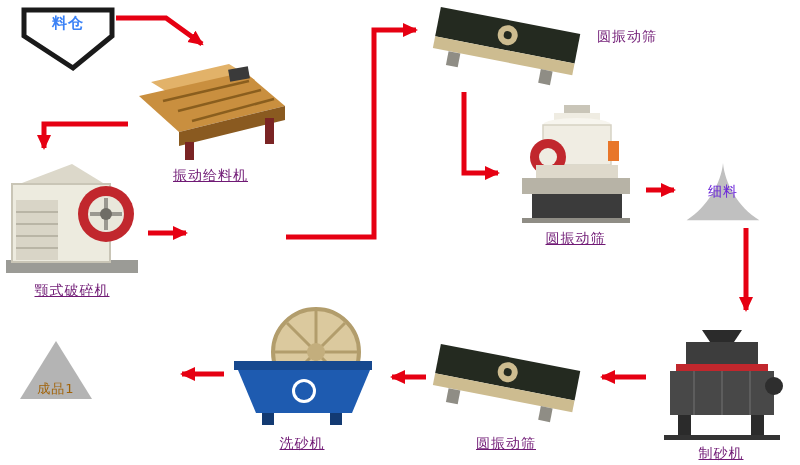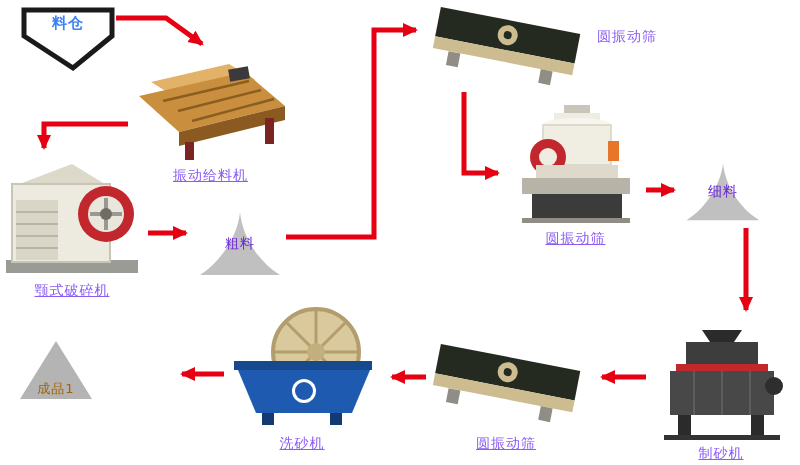--- a/index.html
+++ b/index.html
@@ -6,21 +6,21 @@
   html,body { background:#ffffff; }
   body { font-family:"DejaVu Sans","Liberation Sans",sans-serif; }
   .canvas {
     position:relative; width:800px; height:465px;
     background:#ffffff; overflow:hidden;
   }
   .arrows { position:absolute; left:0; top:0; z-index:1; }
   .node { position:absolute; z-index:2; }
   .node > svg { display:block; width:100%; height:100%; }
   .label {
-    position:absolute; font-size:14px; color:#8b5cf6; white-space:nowrap; z-index:3;
+    position:absolute; font-size:14px; color:#701a75; white-space:nowrap; z-index:3;
     letter-spacing:1px;
   }
   .label-below { top:100%; left:50%; transform:translateX(-50%); margin-top:5px;text-decoration:underline; }
   .label-right { left:100%; top:26px; margin-left:12px; }
   .label-center { top:50%; left:50%; transform:translate(-50%,-50%); color:#6d28d9; }
   .label-bottom { bottom:4px; left:50%; transform:translateX(-50%); font-size:13px; color:#a16207; }
   .silo-label { top:10px; left:50%; transform:translateX(-50%); font-weight:bold; font-size:15px; color:#3b82f6; }
 
   .n-silo          { left:18px;  top:4px;   width:100px; height:70px; }
   .n-feeder        { left:133px; top:52px;  width:155px; height:110px; }
@@ -100,26 +100,20 @@
       <circle cx="104" cy="62" r="18" fill="#e9e7db"></circle>
       <g stroke="#9a9890" stroke-width="4">
         <line x1="104" y1="46" x2="104" y2="78"></line>
         <line x1="88" y1="62" x2="120" y2="62"></line>
       </g>
       <circle cx="104" cy="62" r="6" fill="#6f6d66"></circle>
     </svg>
     <span class="label label-below">颚式破碎机</span>
   </div>
 
-  <div class="node n-coarse">
-    <svg viewBox="0 0 88 72">
-      <path d="M44,4 C46,26 60,52 84,67 L4,67 C27,52 42,26 44,4 Z" fill="#c0c0c0"></path>
-    </svg>
-    <span class="label label-center">粗料</span>
-  </div>
 
   <div class="node n-screen-top">
     <svg viewBox="0 0 158 90">
       <g transform="rotate(11 79 42)">
         <rect x="8" y="18" width="142" height="30" fill="#242a20"></rect>
         <rect x="8" y="48" width="142" height="12" fill="#cdbc90"></rect>
         <circle cx="79" cy="33" r="10" fill="#cdbc90"></circle>
         <circle cx="79" cy="33" r="4" fill="#242a20"></circle>
         <rect x="24" y="60" width="12" height="14" fill="#8f8d85"></rect>
         <rect x="118" y="60" width="12" height="14" fill="#8f8d85"></rect>

